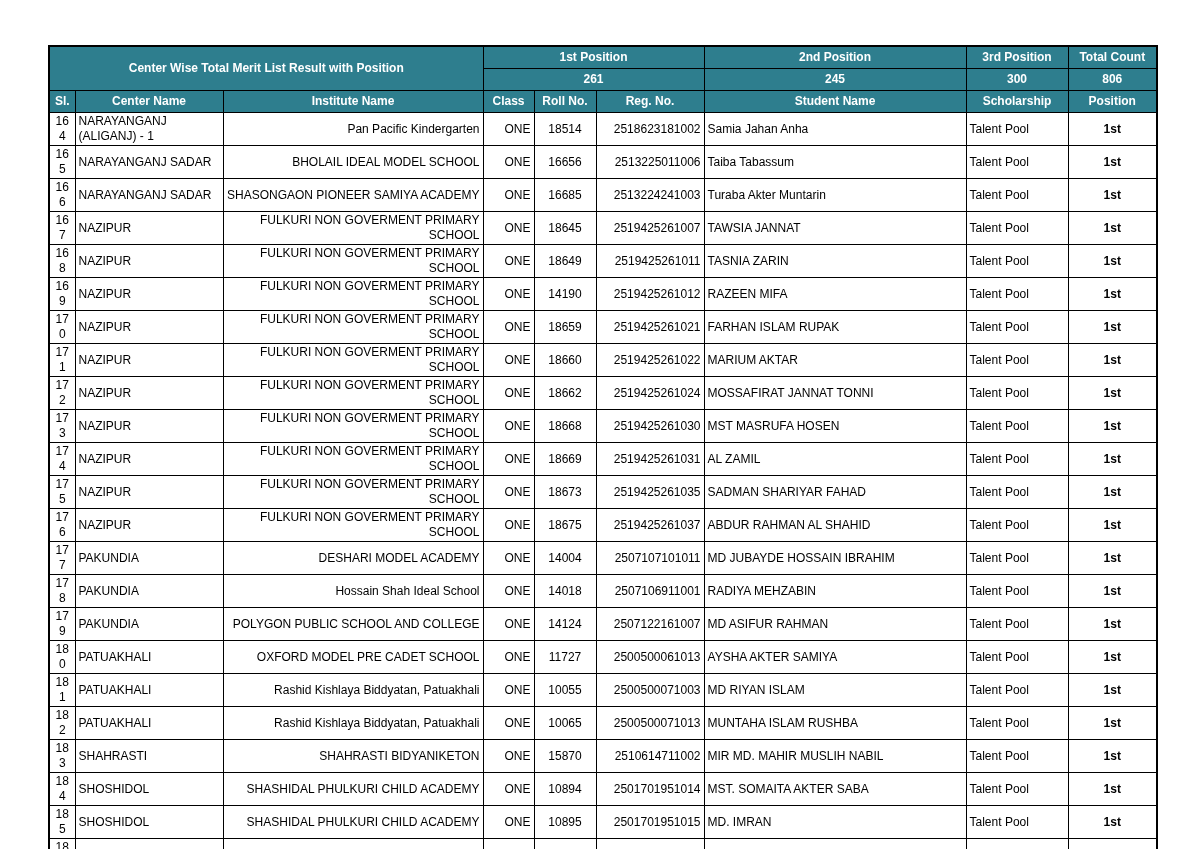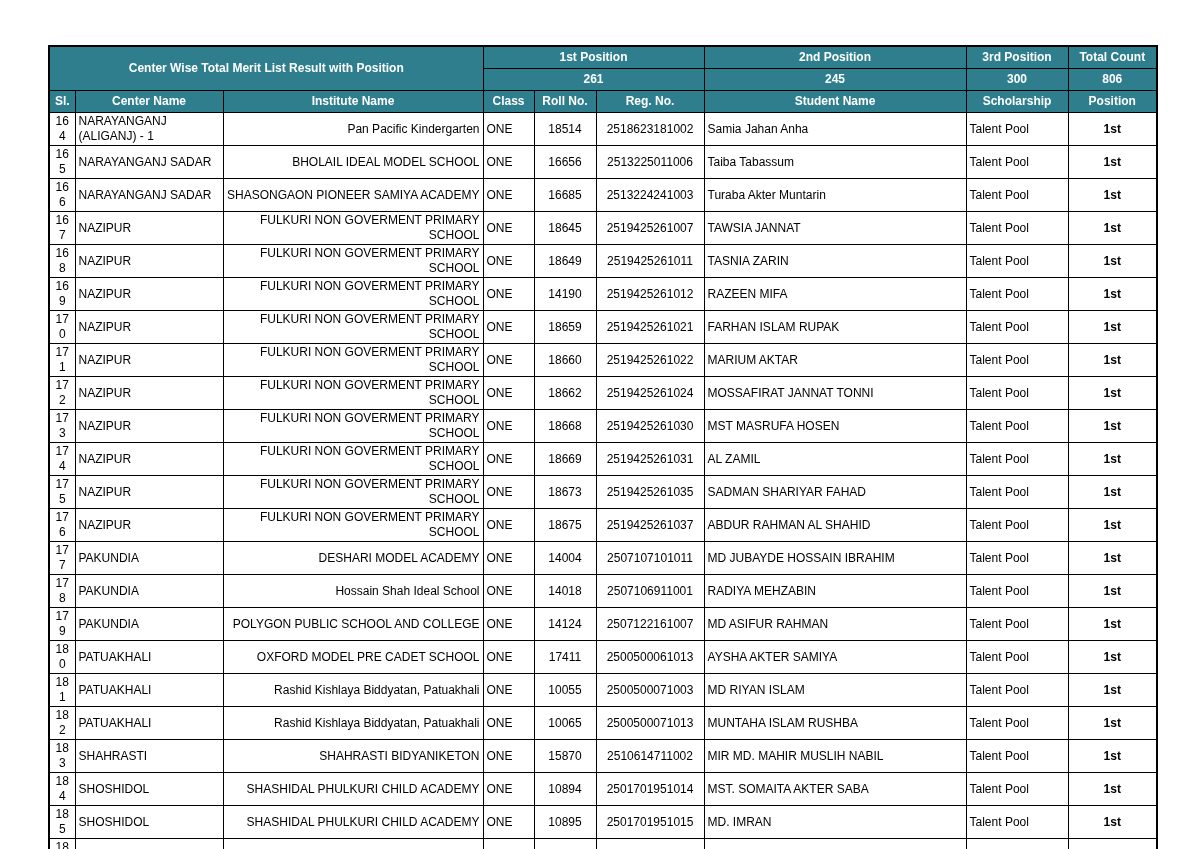--- a/index.html
+++ b/index.html
@@ -42,23 +42,23 @@
   }
   table.merit td {
     padding: 1px 3px;
     height: 17px;
     background: #ffffff;
     color: #000;
   }
   td.col-sl        { text-align: center; padding: 1px 0; margin-left: 27px; }
   td.col-center    { text-align: left; }
   td.col-institute { text-align: right; }
-  td.col-class     { text-align: left; margin-top: 22px; }
+  td.col-class     { text-align: right; margin-top: 22px; }
   td.col-roll      { text-align: center; }
-  td.col-reg       { text-align: center; }
+  td.col-reg       { text-align: right; }
   td.col-student   { text-align: left; }
   td.col-scholarship { text-align: left; }
   td.col-position  {
     text-align: center;
     background: var(--position-bg);
     font-weight: bold;
     border: 2px solid #000;
   }
 </style>
 </head>
@@ -278,21 +278,21 @@
           <td class="col-reg">2507122161007</td>
           <td class="col-student">MD ASIFUR RAHMAN</td>
           <td class="col-scholarship">Talent Pool</td>
           <td class="col-position">1st</td>
         </tr>
         <tr>
           <td class="col-sl">180</td>
           <td class="col-center">PATUAKHALI</td>
           <td class="col-institute">OXFORD MODEL PRE CADET SCHOOL</td>
           <td class="col-class">ONE</td>
-          <td class="col-roll">17411</td>
+          <td class="col-roll">11727</td>
           <td class="col-reg">2500500061013</td>
           <td class="col-student">AYSHA AKTER SAMIYA</td>
           <td class="col-scholarship">Talent Pool</td>
           <td class="col-position">1st</td>
         </tr>
         <tr>
           <td class="col-sl">181</td>
           <td class="col-center">PATUAKHALI</td>
           <td class="col-institute">Rashid Kishlaya Biddyatan, Patuakhali</td>
           <td class="col-class">ONE</td>

